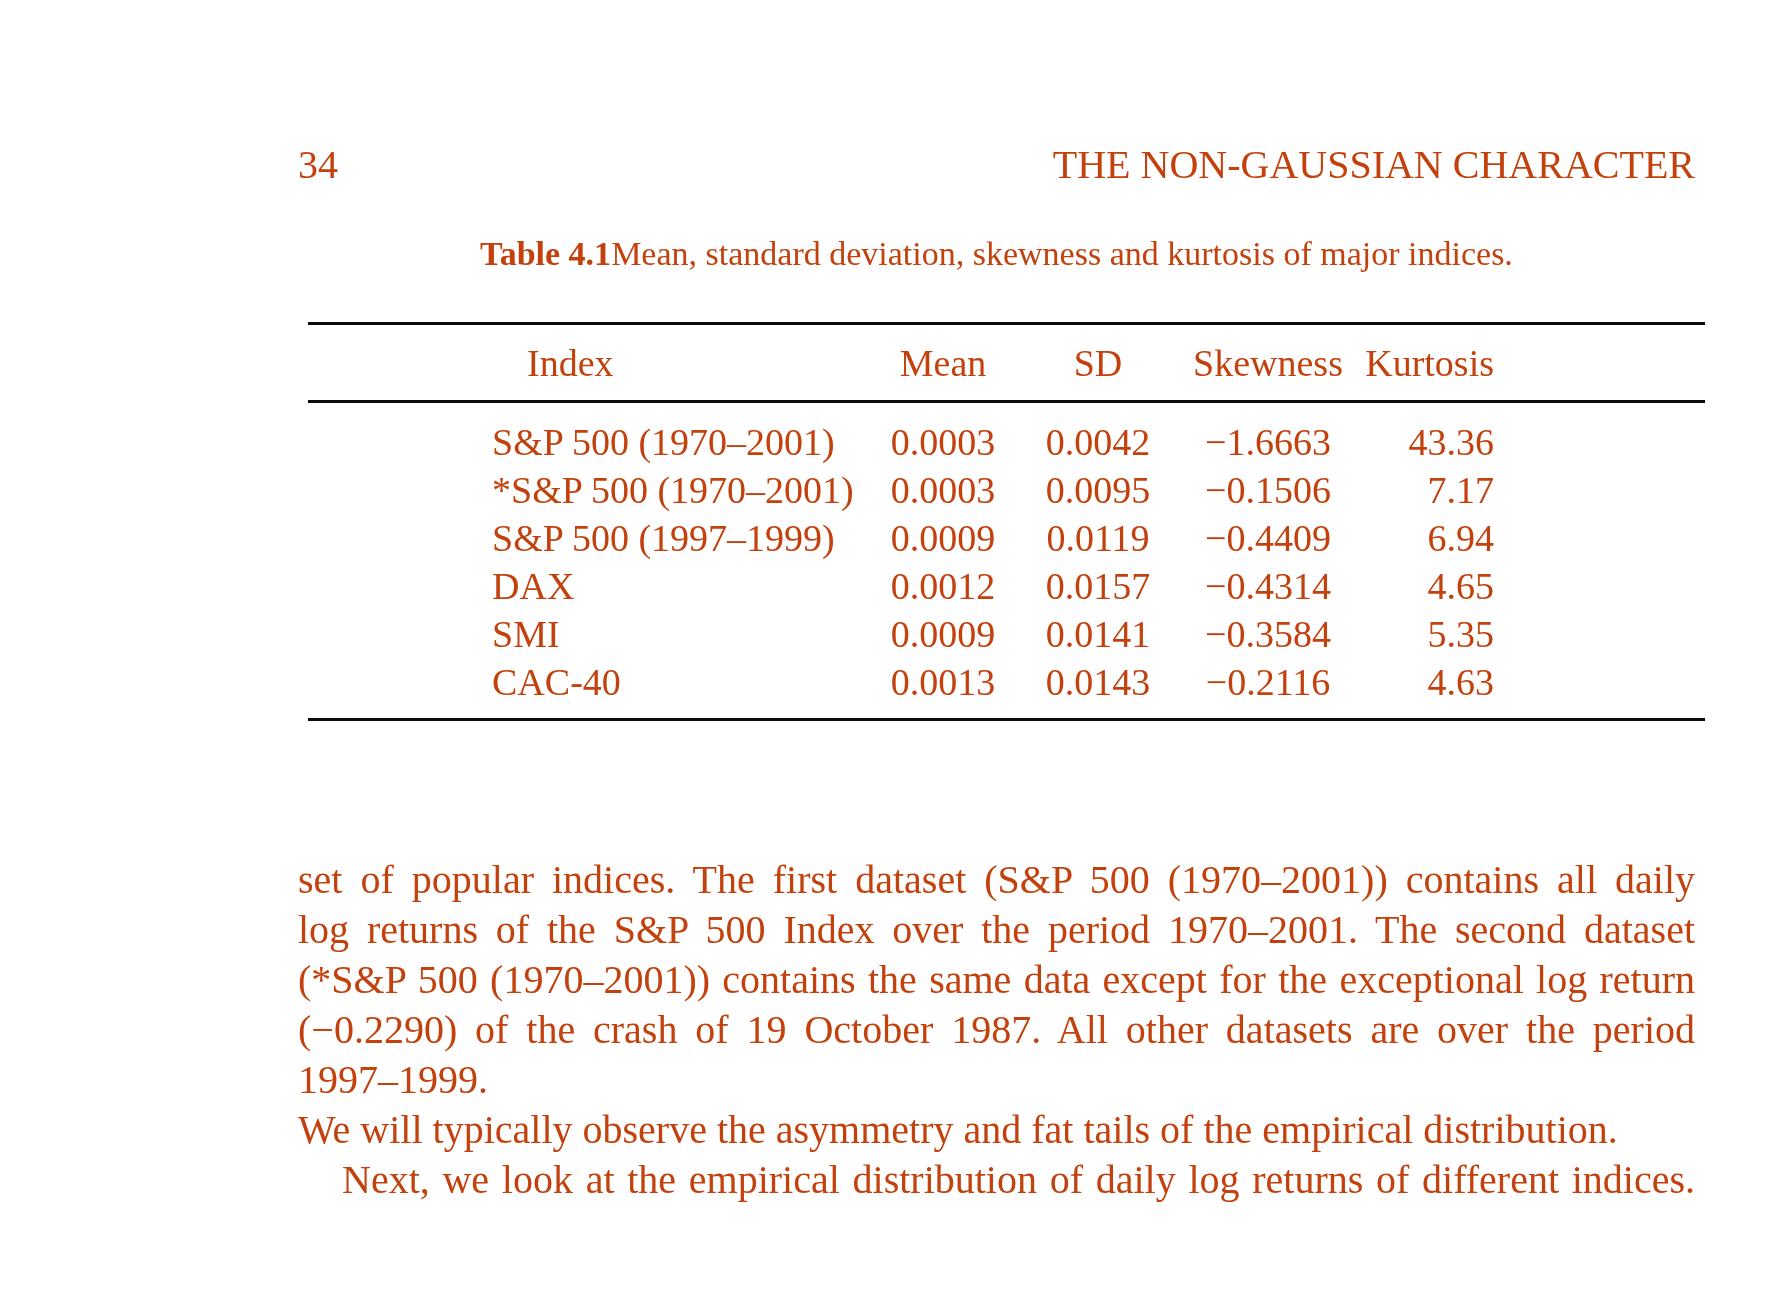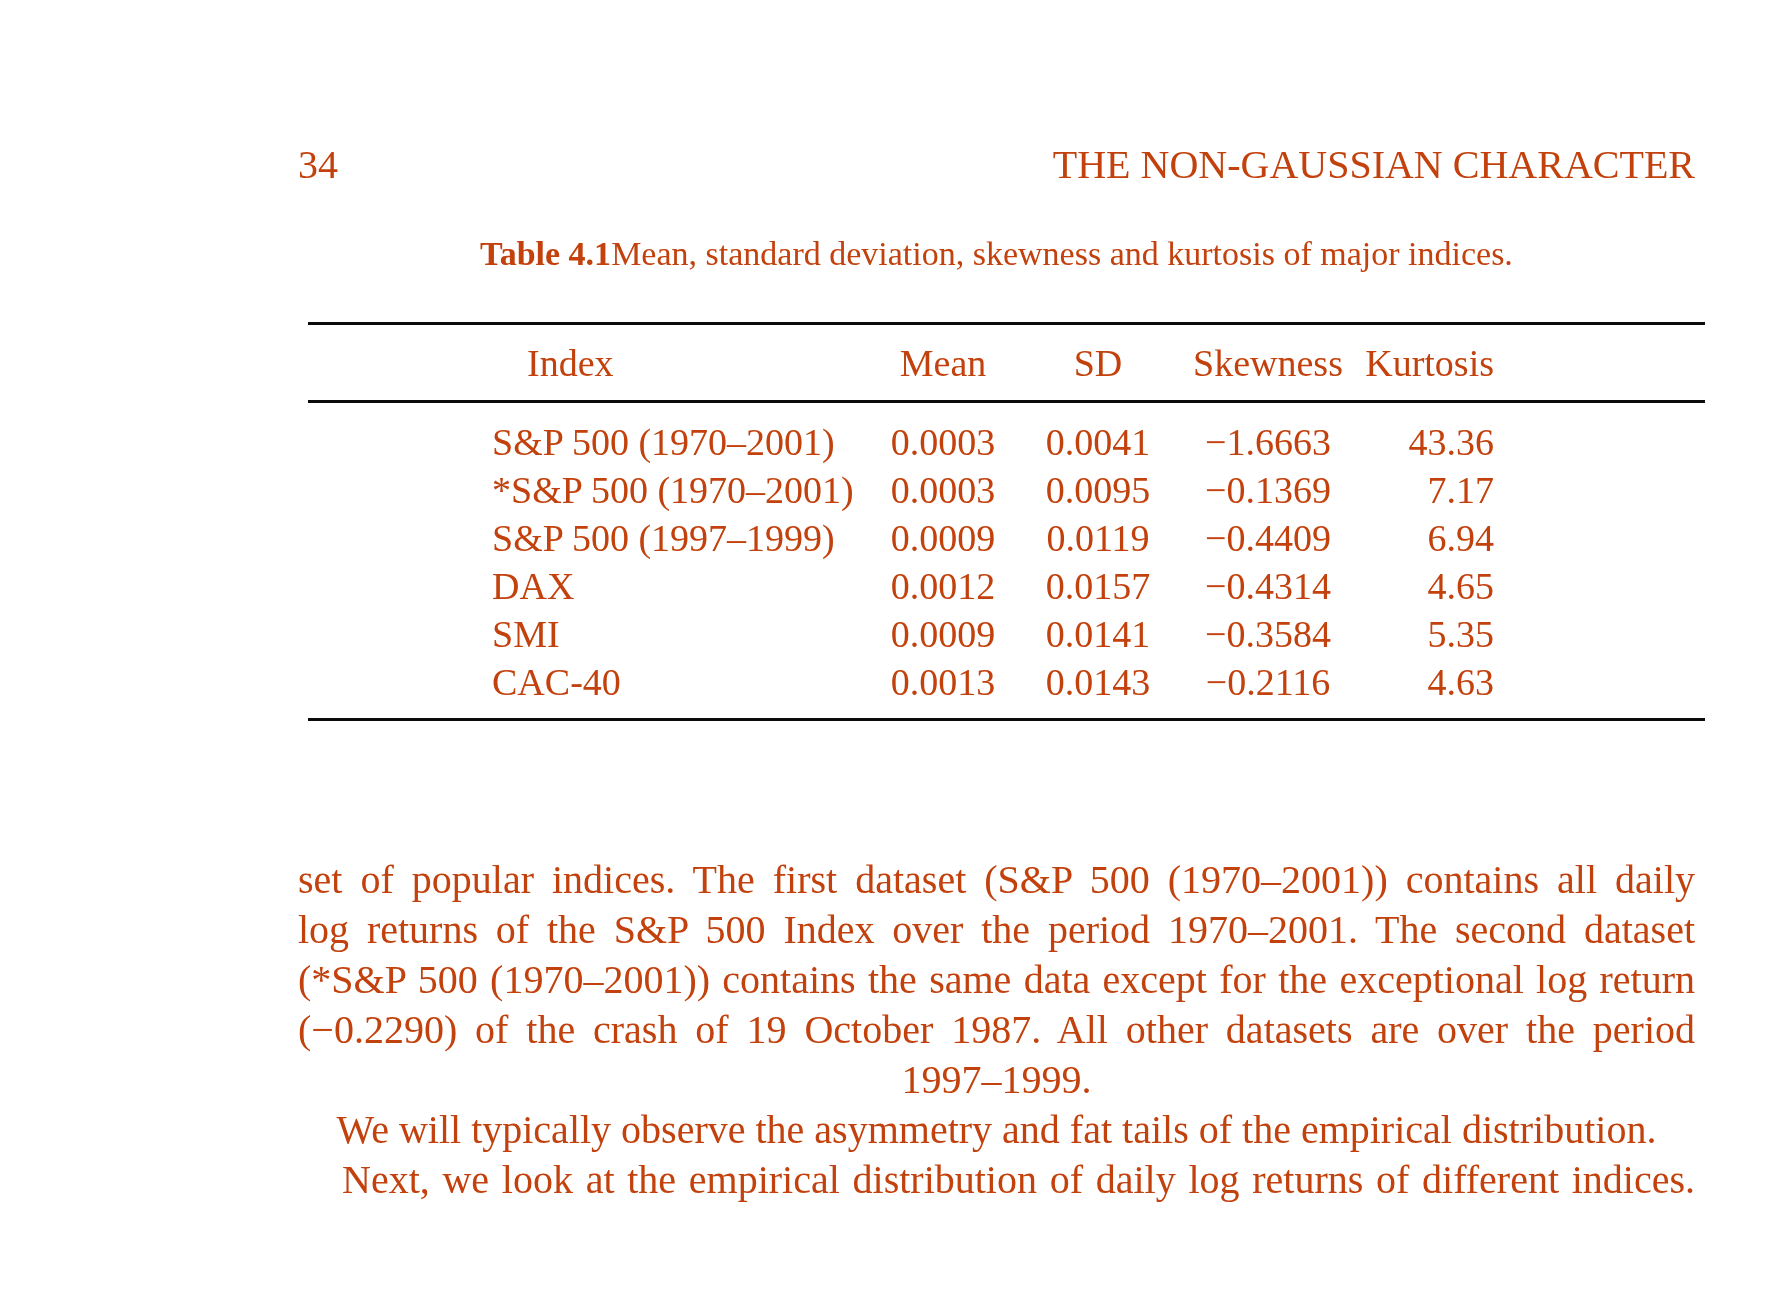--- a/index.html
+++ b/index.html
@@ -76,21 +76,21 @@
 
   
   .bodytext {
     position: absolute;
     left: 298px;
     top: 855px;
     width: 1397px;
     font-size: 40px;
     line-height: 50px;
   }
-  .line { display: block; text-align: center; }
+  .line { display: block; }
   .just { text-align: justify; text-align-last: justify; }
   .indent { text-indent: 44px; }
 </style>
 </head>
 <body>
 
 <div class="page">
 
   <div class="running-line">
     <span>34</span>
@@ -118,30 +118,30 @@
           <th class="c-center">SD</th>
           <th class="c-center">Skewness</th>
           <th class="c-right">Kurtosis</th>
           <th></th>
         </tr>
       </thead>
       <tbody>
         <tr>
           <td class="c-index">S&amp;P 500 (1970–2001)</td>
           <td class="c-center">0.0003</td>
-          <td class="c-center">0.0041</td>
+          <td class="c-center">0.0042</td>
           <td class="c-center">−1.6663</td>
           <td class="c-right">43.36</td>
           <td></td>
         </tr>
         <tr>
           <td class="c-index">*S&amp;P 500 (1970–2001)</td>
           <td class="c-center">0.0003</td>
           <td class="c-center">0.0095</td>
-          <td class="c-center">−0.1369</td>
+          <td class="c-center">−0.1506</td>
           <td class="c-right">7.17</td>
           <td></td>
         </tr>
         <tr>
           <td class="c-index">S&amp;P 500 (1997–1999)</td>
           <td class="c-center">0.0009</td>
           <td class="c-center">0.0119</td>
           <td class="c-center">−0.4409</td>
           <td class="c-right">6.94</td>
           <td></td>

